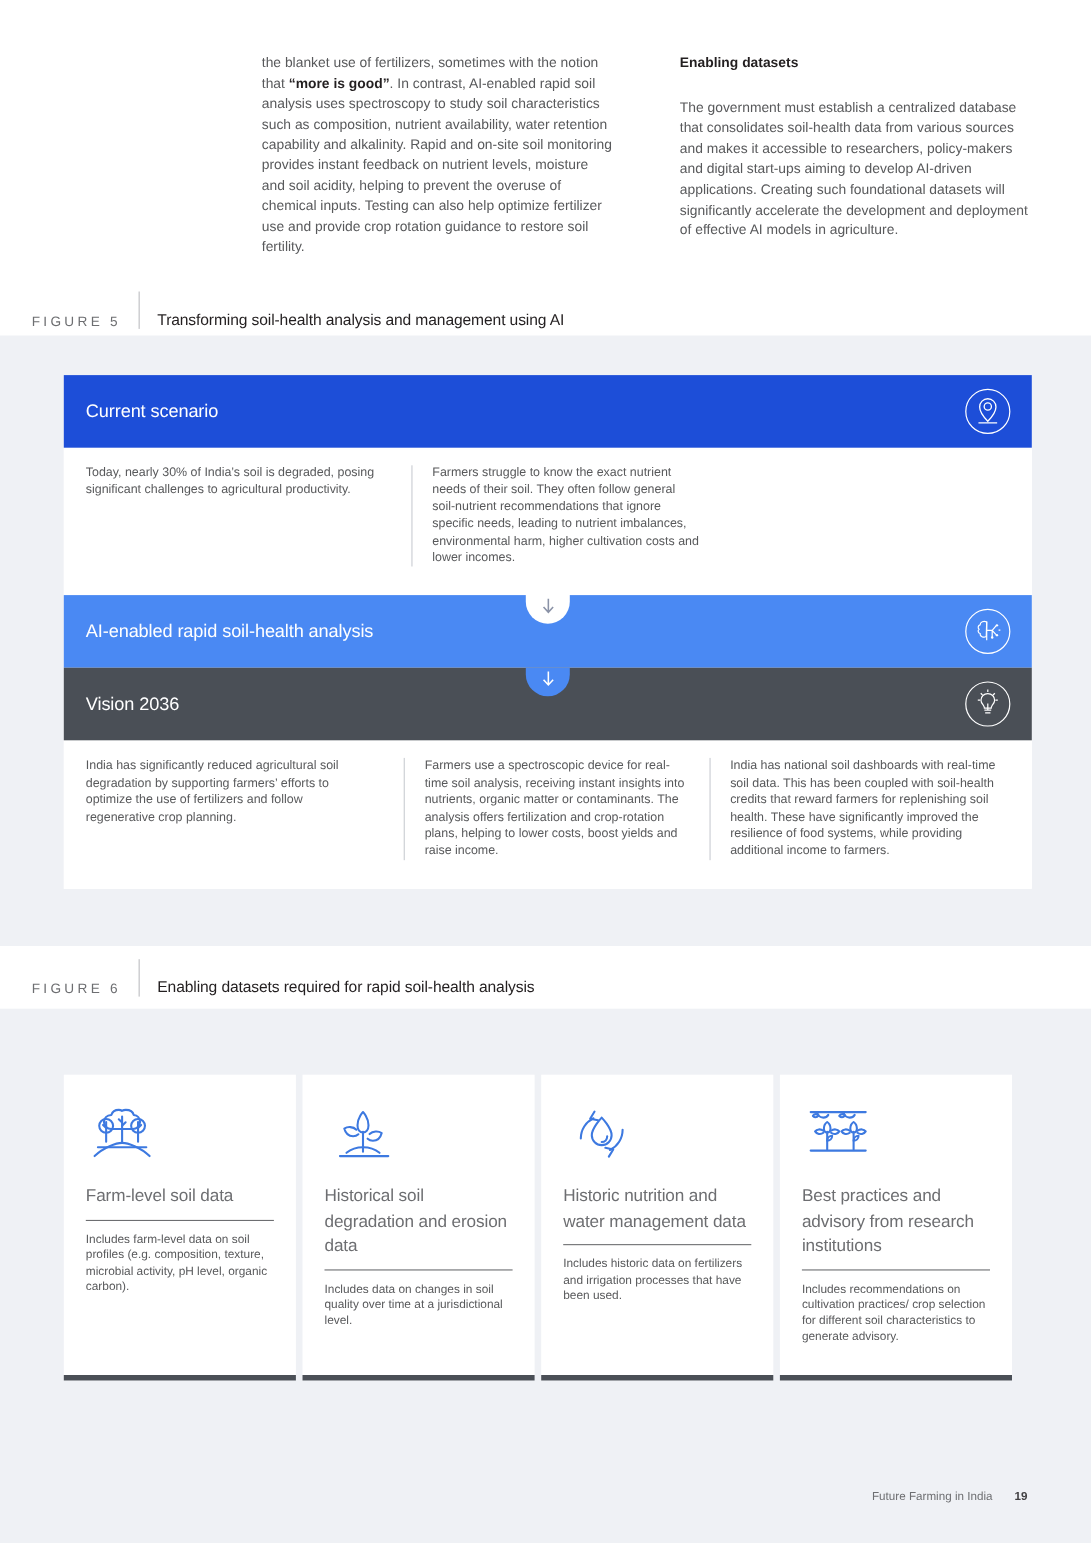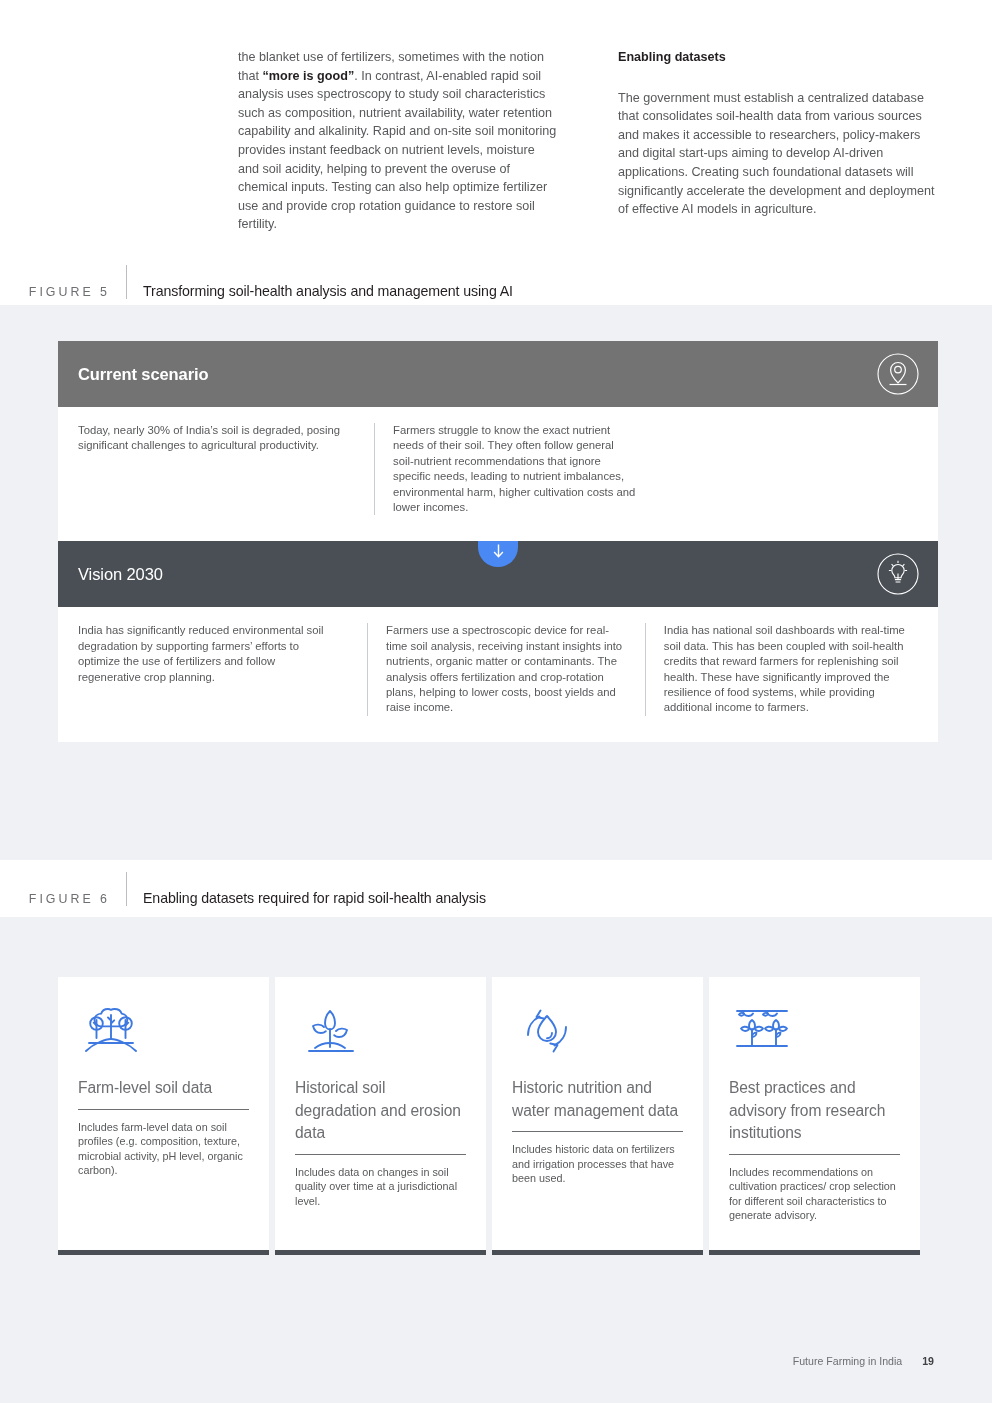--- a/index.html
+++ b/index.html
@@ -27,21 +27,21 @@
     width:112px; text-align:right; padding-right:16px;
   }
   .fig-rule { width:1px; background:#bcbdc0; height:34px; }
   .fig-title { font-size:14.2px; font-weight:normal; color:#231f20; padding-left:16px; letter-spacing:-0.1px;}
 
   
   .fig5-bg { position:absolute; top:305px; left:0; width:992px; height:555px; background:#eff1f5; }
   .fig5-card { position:absolute; top:341px; left:58px; width:880px; background:#ffffff; }
 
   .band { position:relative; height:66px; display:flex; align-items:center; }
-  .band-grey { background:#737373;font-weight:bold; }
+  .band-grey { background:#1d4ed8; }
   .band-blue { background:#4a89f3; }
   .band-dark { background:#4a4f56; }
   .band-title { color:#ffffff; font-size:16.5px; padding-left:20px; letter-spacing:-0.1px; }
   .band-icon { position:absolute; right:18px; top:50%; transform:translateY(-50%); width:44px; height:44px; }
 
   .arrow-notch {
     position:absolute; left:50%; transform:translateX(-50%);
     width:40px; height:26px; z-index:4;
     border-bottom-left-radius:22px; border-bottom-right-radius:22px;
     display:flex; align-items:flex-start; justify-content:center;
@@ -107,40 +107,60 @@
           <path d="M13.5 32.5h17" stroke="#ffffff" stroke-width="1.2" fill="none"></path>
         </svg>
       </div>
     </div>
 
     <div class="colrow">
       <div class="c c1">Today, nearly 30% of India’s soil is degraded, posing significant challenges to agricultural productivity.</div>
       <div class="c c2">Farmers struggle to know the exact nutrient needs of their soil. They often follow general soil-nutrient recommendations that ignore specific needs, leading to nutrient imbalances, environmental harm, higher cultivation costs and lower incomes.</div>
     </div>
 
+    <div class="band band-blue">
+      <div class="arrow-notch notch-white">
+        <svg viewBox="0 0 24 24" width="19" height="19" style="margin-top:1px">
+          <path d="M12 3v15M6.5 12.5L12 18.5l5.5-6" fill="none" stroke="#8b93a7" stroke-width="1.8"></path>
+        </svg>
+      </div>
+      <div class="band-title">AI-enabled rapid soil-health analysis</div>
+      <div class="band-icon">
+        <svg viewBox="0 0 44 44" width="44" height="44">
+          <circle cx="22" cy="22" r="20" fill="none" stroke="#ffffff" stroke-width="1.1"></circle>
+          <path d="M21 13.5c-2.6-1.5-6 0-6 2.6-1.8.5-2.3 2.7-1 3.9-1.3 1.2-.9 3.4 1 3.9-.3 2.6 3 4.3 5.6 2.8z" fill="none" stroke="#ffffff" stroke-width="1.1"></path>
+          <path d="M21 13v17" stroke="#ffffff" stroke-width="1.1"></path>
+          <path d="M21 21h5M26 21l3.5-4M26 21l3.5 4M26 21v6" fill="none" stroke="#ffffff" stroke-width="1.1"></path>
+          <circle cx="30.3" cy="16.5" r="1.1" fill="#ffffff"></circle>
+          <circle cx="30.3" cy="25.4" r="1.1" fill="#ffffff"></circle>
+          <circle cx="26" cy="27.6" r="1.1" fill="#ffffff"></circle>
+          <path d="M31.8 20.8h1.6" stroke="#ffffff" stroke-width="1.1"></path>
+        </svg>
+      </div>
+    </div>
 
     <div class="band band-dark">
       <div class="arrow-notch notch-blue">
         <svg viewBox="0 0 24 24" width="19" height="19" style="margin-top:1px">
           <path d="M12 3v15M6.5 12.5L12 18.5l5.5-6" fill="none" stroke="#ffffff" stroke-width="1.8"></path>
         </svg>
       </div>
-      <div class="band-title">Vision 2030</div>
+      <div class="band-title">Vision 2036</div>
       <div class="band-icon">
         <svg viewBox="0 0 44 44" width="44" height="44">
           <circle cx="22" cy="22" r="20" fill="none" stroke="#ffffff" stroke-width="1.1"></circle>
           <path d="M22 12.5c-3.6 0-6.2 2.7-6.2 6 0 2.3 1.4 3.7 2.3 4.9.6.8.8 1.5.8 2.3h6.2c0-.8.2-1.5.8-2.3.9-1.2 2.3-2.6 2.3-4.9 0-3.3-2.6-6-6.2-6z" fill="none" stroke="#ffffff" stroke-width="1.1"></path>
           <path d="M18.9 27.6h6.2M19.6 30h4.8M22 21.5v6.1" fill="none" stroke="#ffffff" stroke-width="1.1"></path>
           <path d="M22 8.8v2.2M12.9 18.5h2.2M28.9 18.5h2.2M15.6 12.2l1.6 1.6M28.4 12.2l-1.6 1.6" stroke="#ffffff" stroke-width="1.1"></path>
         </svg>
       </div>
     </div>
 
     <div class="colrow">
-      <div class="c c1">India has significantly reduced environmental soil degradation by supporting farmers’ efforts to optimize the use of fertilizers and follow regenerative crop planning.</div>
+      <div class="c c1">India has significantly reduced agricultural soil degradation by supporting farmers’ efforts to optimize the use of fertilizers and follow regenerative crop planning.</div>
       <div class="c c2">Farmers use a spectroscopic device for real-time soil analysis, receiving instant insights into nutrients, organic matter or contaminants. The analysis offers fertilization and crop-rotation plans, helping to lower costs, boost yields and raise income.</div>
       <div class="c c3">India has national soil dashboards with real-time soil data. This has been coupled with soil-health credits that reward farmers for replenishing soil health. These have significantly improved the resilience of food systems, while providing additional income to farmers.</div>
     </div>
   </div>
 
   <div class="fig-caption" style="top:872px; left:14px; width:720px;">
     <div class="fig-num">FIGURE 6</div>
     <div class="fig-rule"></div>
     <div class="fig-title">Enabling datasets required for rapid soil-health analysis</div>
   </div>

